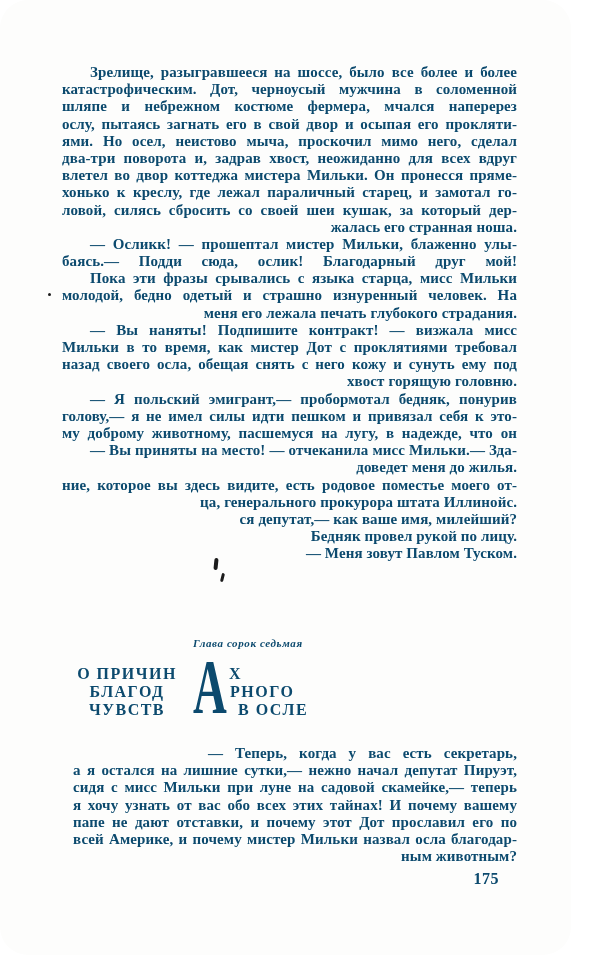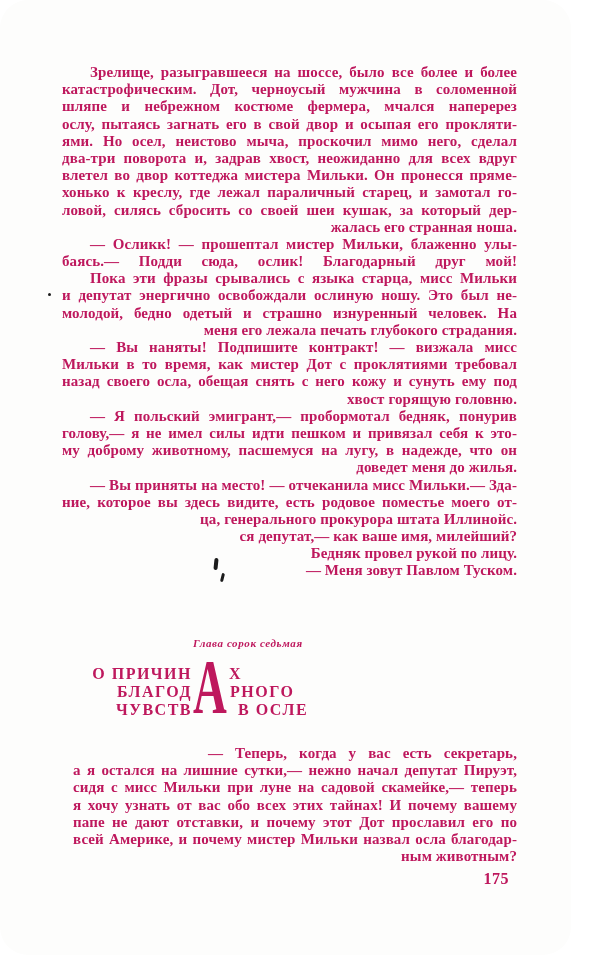--- a/index.html
+++ b/index.html
@@ -1,21 +1,21 @@
 <!DOCTYPE html>
 <html lang="ru"><head>
 <meta charset="utf-8">
 <style>
   html,body{margin:0;padding:0;background:#ffffff;}
   .page{
     position:relative;
     width:571px;height:955px;
     background:#fdfdfc;
     font-family:"Liberation Serif", serif;
-    color:#be185d;
+    color:#0c4a6e;
     overflow:hidden;
     border-radius:28px;
   }
   
   .text-block{
     position:absolute;
     left:62px;right:54px;
   }
   #body-paragraphs{top:64px;}
   #closing-paragraph{top:745px;margin-left:11px;}
@@ -50,39 +50,39 @@
   }
   .title-line{
     display:flex;
     font-size:16px;
     font-weight:bold;
     line-height:18px;
     height:18px;
     letter-spacing:1.5px;
     white-space:nowrap;
   }
-  .t-before{width:130px;text-align:right;}
+  .t-before{width:130px;text-align:center;}
   .t-gap{display:inline-block;}
   .title-line:nth-child(1) .t-gap{width:37px;}
   .title-line:nth-child(2) .t-gap{width:38px;}
   .title-line:nth-child(3) .t-gap{width:46px;}
   .big-letter{
     position:absolute;
     left:193px;top:648px;
     font-size:78px;
     line-height:78px;
     font-weight:bold;
     transform:scaleX(0.60);
     transform-origin:left top;
     letter-spacing:0;
   }
   
   .page-number{
     position:absolute;
-    right:62px;top:870px;
+    right:72px;top:870px;
     font-size:16px;
     font-weight:bold;
     letter-spacing:0.5px;
     text-align:center;
   }
   
   .artifact{position:absolute;background:#1c1c1c;}
   .margin-dot{left:48px;top:293px;width:3px;height:3px;border-radius:50%;}
   .blot-1{left:214px;top:558px;width:4px;height:12px;border-radius:2px;transform:rotate(6deg);}
   .blot-2{left:221px;top:573px;width:3px;height:9px;border-radius:2px;transform:rotate(14deg);}
@@ -99,32 +99,31 @@
       <div class="line">ослу, пытаясь загнать его в свой двор и осыпая его прокляти-</div>
       <div class="line">ями. Но осел, неистово мыча, проскочил мимо него, сделал</div>
       <div class="line">два-три поворота и, задрав хвост, неожиданно для всех вдруг</div>
       <div class="line">влетел во двор коттеджа мистера Мильки. Он пронесся пряме-</div>
       <div class="line">хонько к креслу, где лежал параличный старец, и замотал го-</div>
       <div class="line">ловой, силясь сбросить со своей шеи кушак, за который дер-</div>
       <div class="line no-just">жалась его странная ноша.</div>
       <div class="line indent">— Осликк! — прошептал мистер Мильки, блаженно улы-</div>
       <div class="line">баясь.— Подди сюда, ослик! Благодарный друг мой!</div>
       <div class="line indent">Пока эти фразы срывались с языка старца, мисс Мильки</div>
-      <div class="line">и депутат энергично освобождали ослиную ношу. Это был не-</div>
       <div class="line">молодой, бедно одетый и страшно изнуренный человек. На</div>
       <div class="line no-just">меня его лежала печать глубокого страдания.</div>
       <div class="line indent">— Вы наняты! Подпишите контракт! — визжала мисс</div>
       <div class="line">Мильки в то время, как мистер Дот с проклятиями требовал</div>
       <div class="line">назад своего осла, обещая снять с него кожу и сунуть ему под</div>
       <div class="line no-just">хвост горящую головню.</div>
       <div class="line indent">— Я польский эмигрант,— пробормотал бедняк, понурив</div>
       <div class="line">голову,— я не имел силы идти пешком и привязал себя к это-</div>
       <div class="line">му доброму животному, пасшемуся на лугу, в надежде, что он</div>
+      <div class="line indent">— Вы приняты на место! — отчеканила мисс Мильки.— Зда-</div>
       <div class="line no-just">доведет меня до жилья.</div>
-      <div class="line indent">— Вы приняты на место! — отчеканила мисс Мильки.— Зда-</div>
       <div class="line">ние, которое вы здесь видите, есть родовое поместье моего от-</div>
       <div class="line no-just">ца, генерального прокурора штата Иллинойс.</div>
       <div class="line no-just">ся депутат,— как ваше имя, милейший?</div>
       <div class="line indent no-just">Бедняк провел рукой по лицу.</div>
       <div class="line indent no-just">— Меня зовут Павлом Туском.</div>
     </div>
 
   <div class="chapter-heading">Глава сорок седьмая</div>
 
   <div class="chapter-title">

